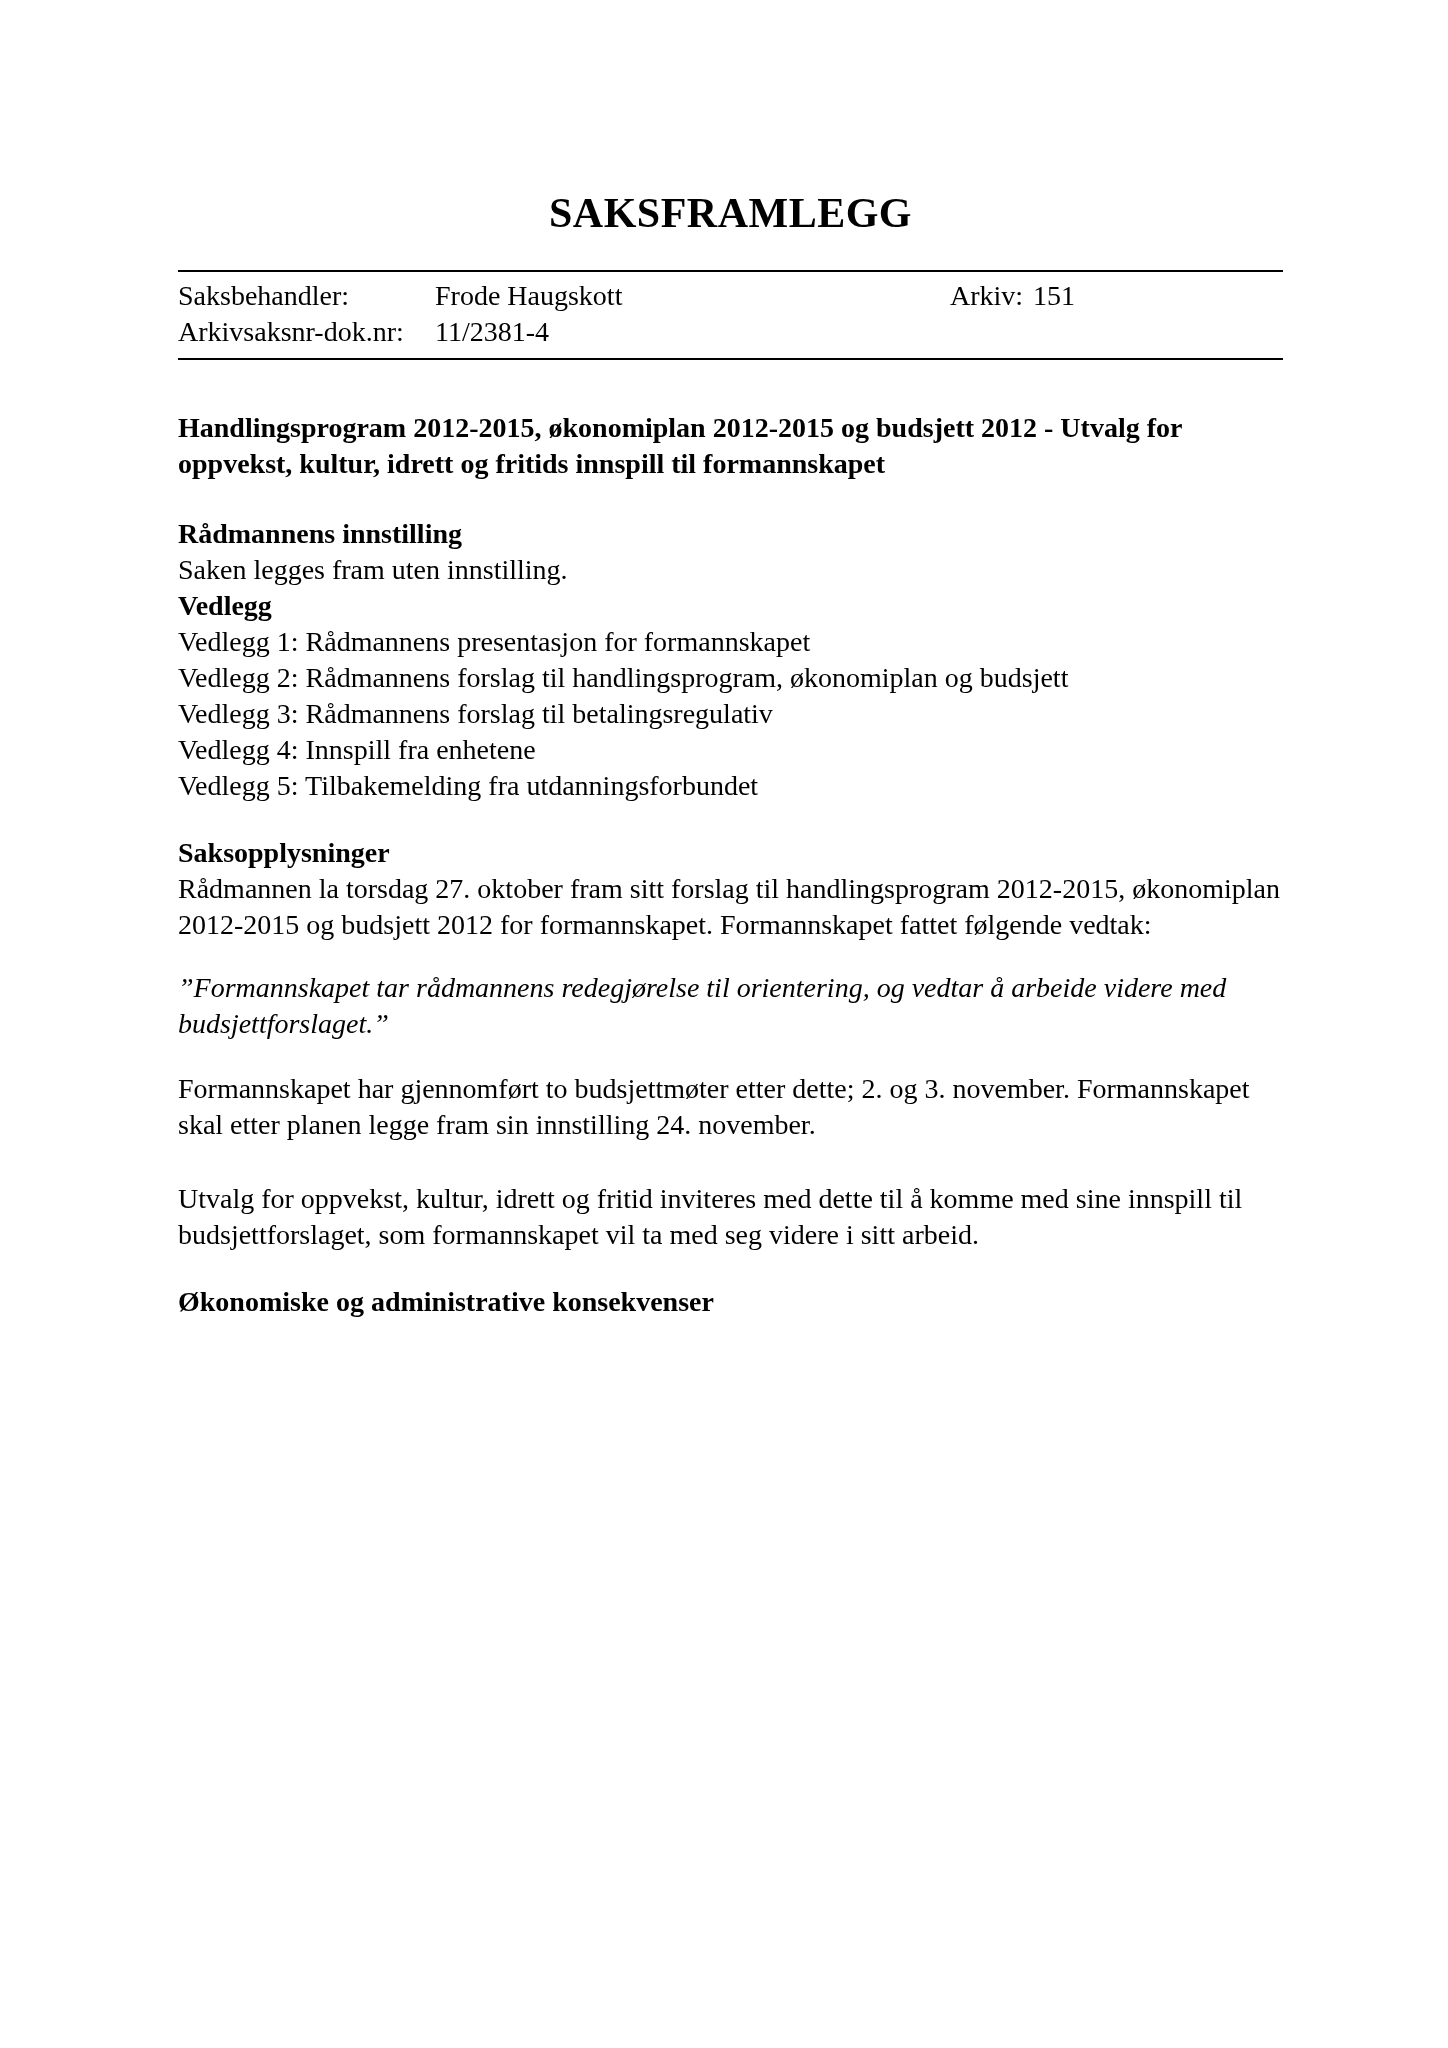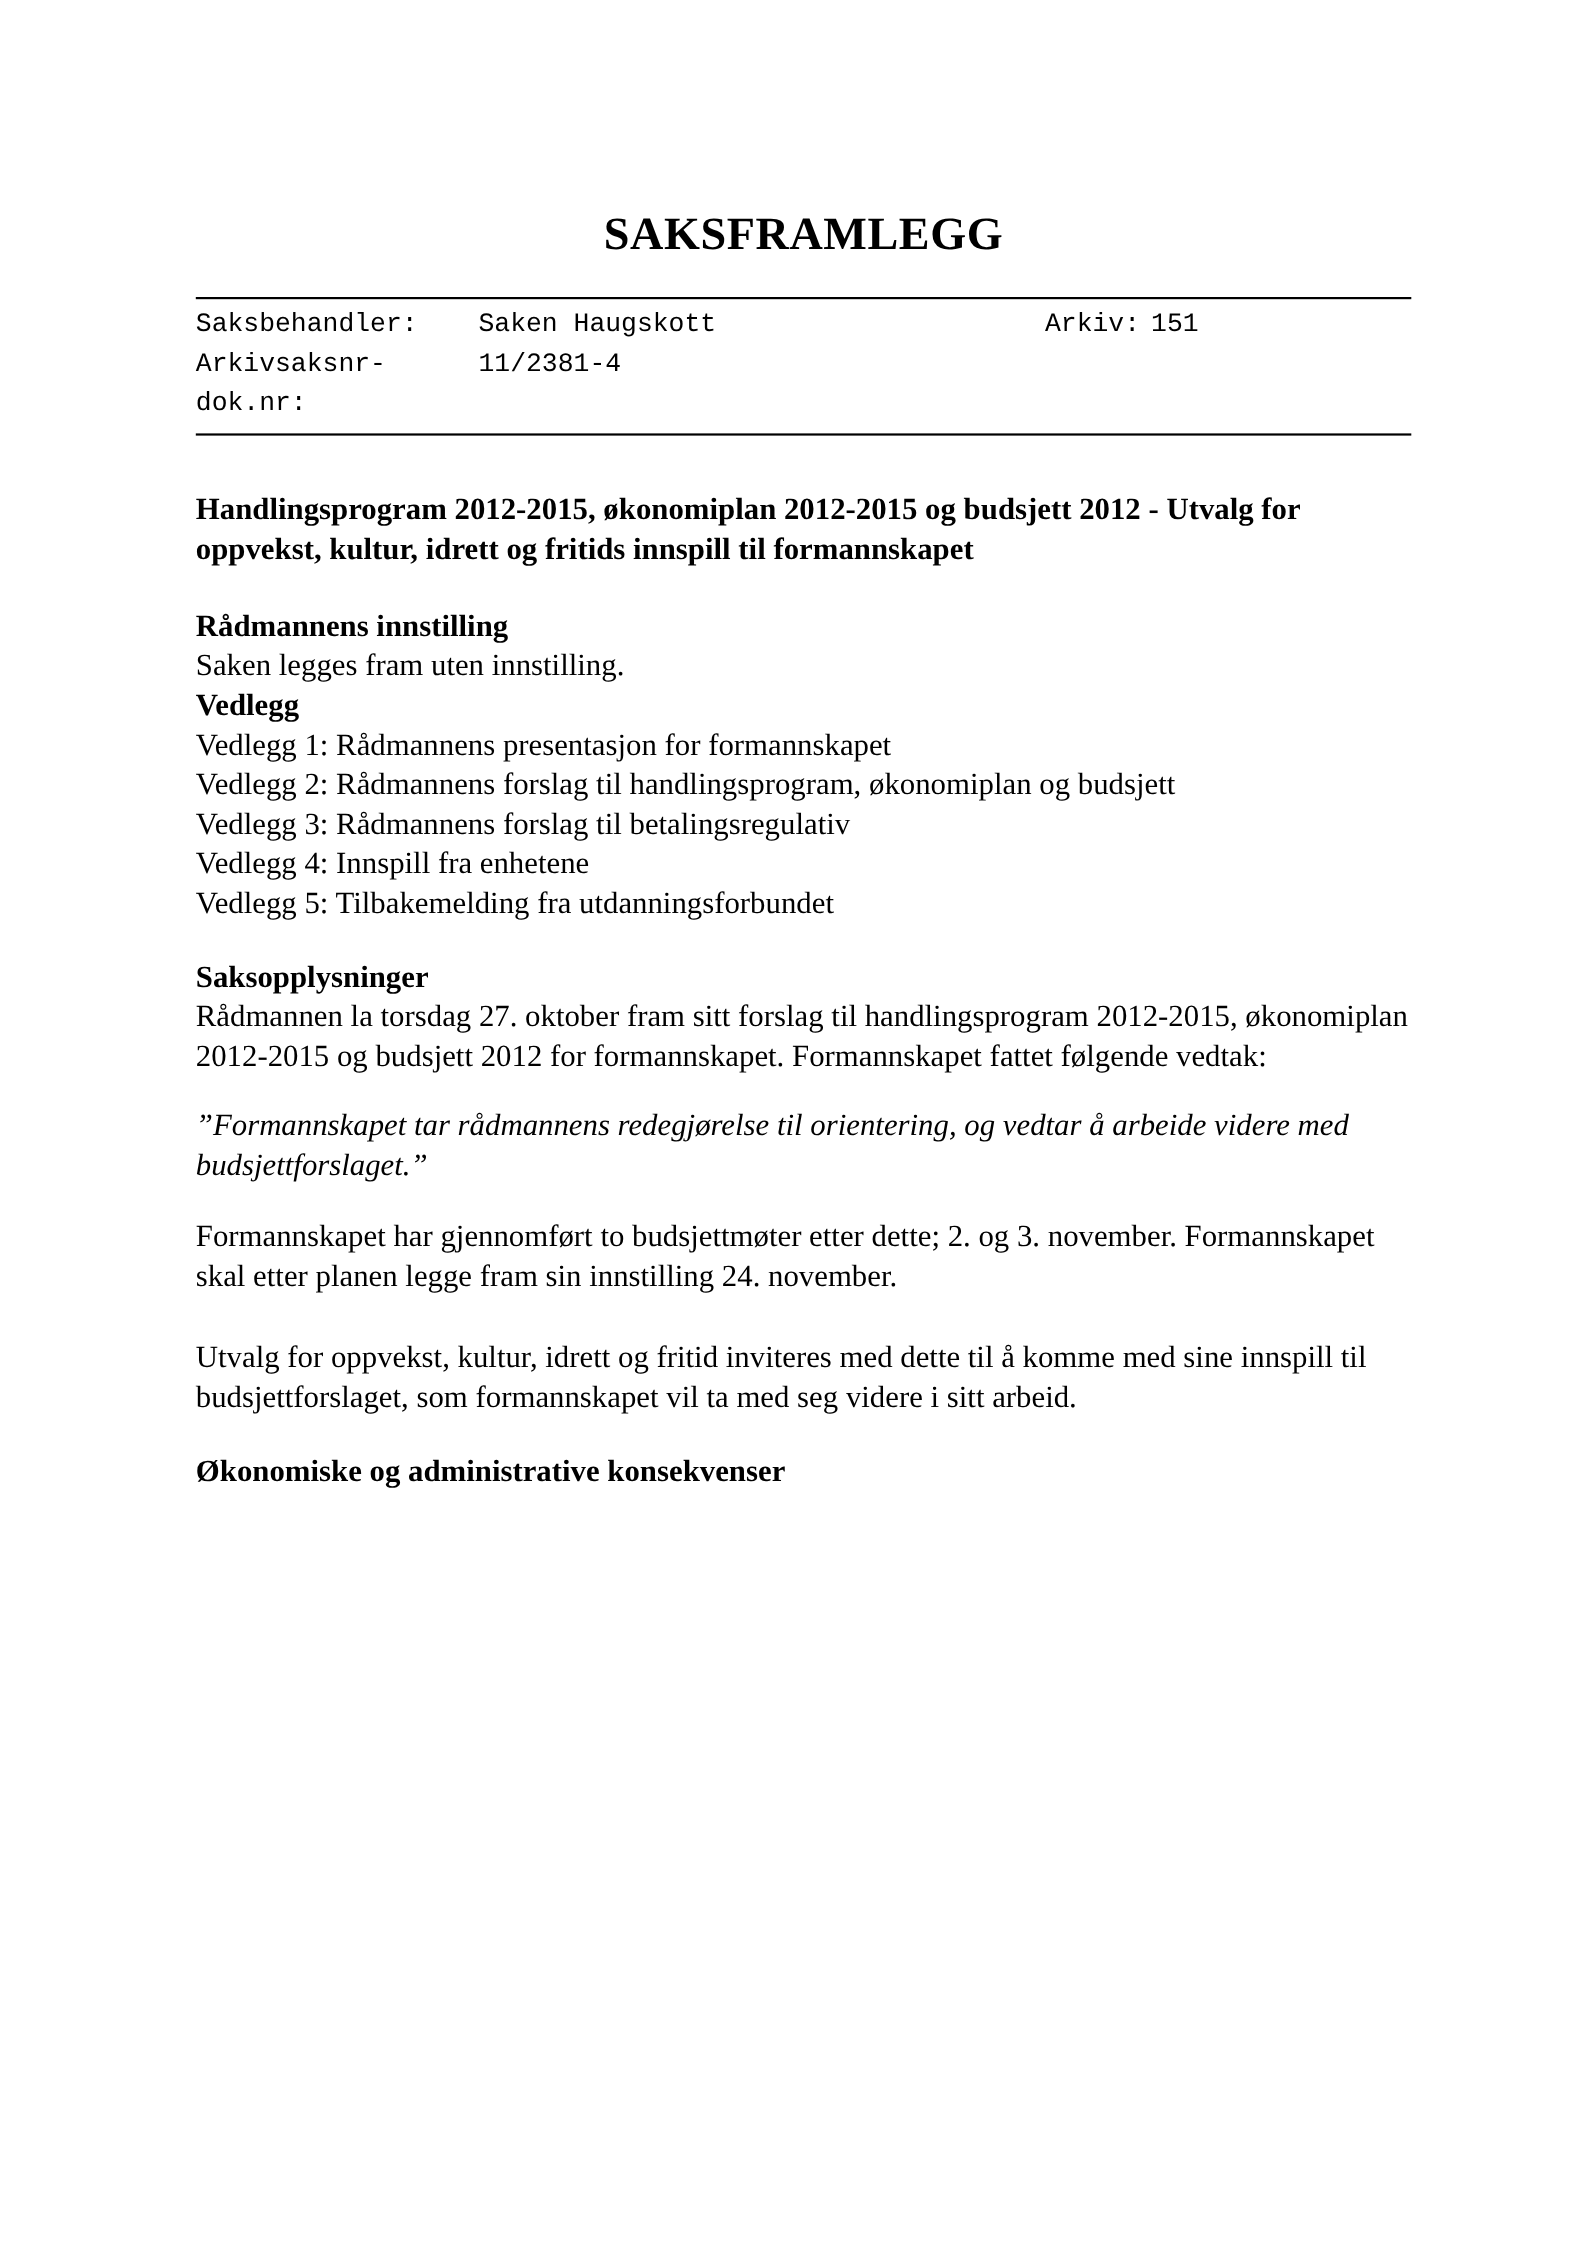--- a/index.html
+++ b/index.html
@@ -33,23 +33,22 @@
     line-height: 1.1;
   }
   .header-table {
     margin-top: 34px;
     border-top: 2px solid #000;
     border-bottom: 2px solid #000;
     padding: 6px 0 8px 0;
   }
   .hdr-row {
     display: flex;
-    font-size: 24px;
+    font-size: 28px;
     line-height: 36px;
-    font-family: Liberation Mono, monospace;
   }
   .hdr-label { width: 257px; flex: 0 0 257px; }
   .hdr-value { width: 515px; flex: 0 0 515px; }
   .hdr-arkiv { display: flex; text-align: right; }
   .hdr-arkiv .lab { margin-right: 10px; }
   .body-text {
     font-size: 28px;
     line-height: 36px;
   }
   p { margin: 0; }
@@ -76,21 +75,21 @@
 </head>
 <body>
 
 <div class="page">
 
   <h1 class="doc-title">SAKSFRAMLEGG</h1>
 
   <div class="header-table">
     <div class="hdr-row">
       <span class="hdr-label">Saksbehandler:</span>
-      <span class="hdr-value">Saken Haugskott</span>
+      <span class="hdr-value">Frode Haugskott</span>
       <span class="hdr-arkiv">
         <span class="lab">Arkiv:</span>
         <span>151</span>
       </span>
     </div>
     <div class="hdr-row">
       <span class="hdr-label">Arkivsaksnr-dok.nr:</span>
       <span class="hdr-value">11/2381-4</span>
     </div>
   </div>

